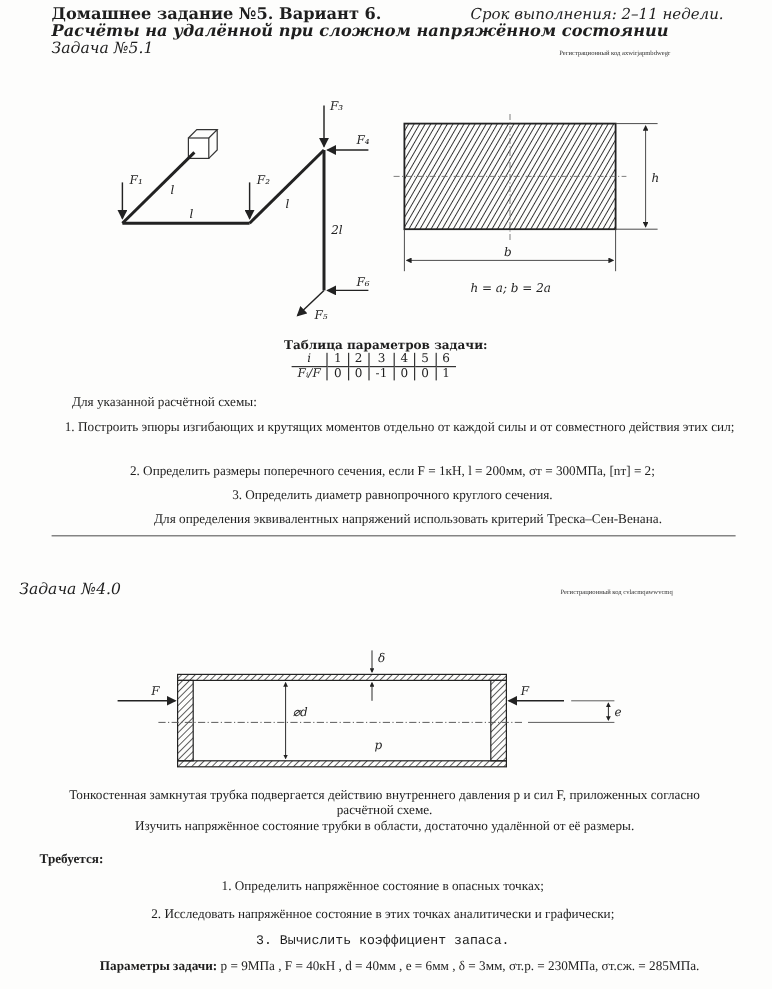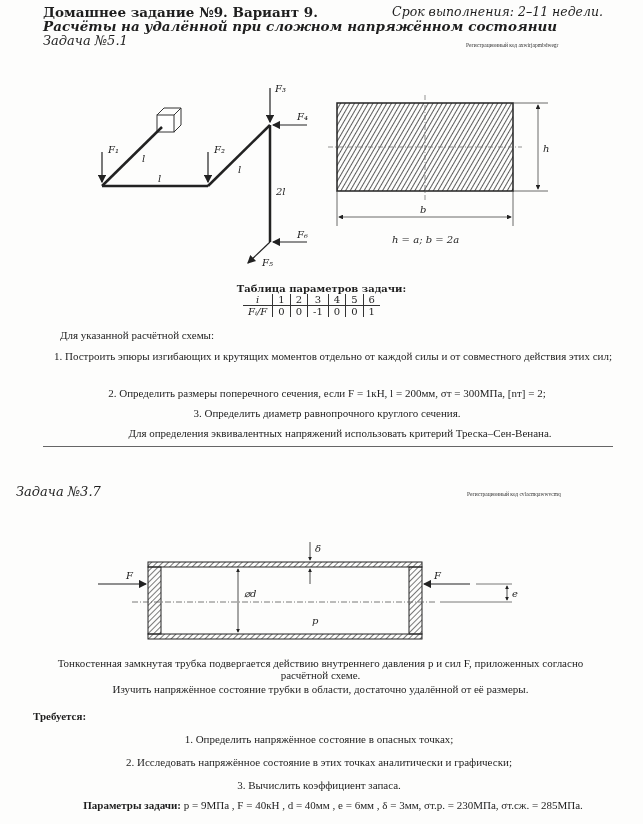--- a/index.html
+++ b/index.html
@@ -18,21 +18,21 @@
   table.params td { padding: 0 5px; text-align: center; border-left: 1px solid #333; }
   table.params td:first-child { border-left: none; font-style: italic; }
   table.params tr:first-child td { border-bottom: 1px solid #333; }
   .txt { font-size: 11px; line-height: 12px; font-family: "Liberation Serif", serif; text-align: center; }
   .rule { height: 1px; background: #666; }
   .bold { font-weight: bold; }
 </style>
 </head>
 <body>
 
-<div class="abs hdr-title">Домашнее задание №9. Вариант 9.</div>
+<div class="abs hdr-title">Домашнее задание №5. Вариант 6.</div>
 <div class="abs hdr-deadline">Срок выполнения: 2–11 недели.</div>
 <div class="abs hdr-sub">Расчёты на удалённой при сложном напряжённом состоянии</div>
 <div class="abs task-label" style="left:43px;top:33px;">Задача №5.1</div>
 <div class="abs regcode" style="left:466px;top:42px;">Регистрационный код axwirjapmbdwegr</div>
 
 <svg class="abs" style="left:80px;top:70px;" width="250" height="210">
   <defs>
     <marker id="ah" markerWidth="7" markerHeight="7" refX="6" refY="3.5" orient="auto">
       <path d="M0,0 L7,3.5 L0,7 z" fill="#222"></path>
     </marker>
@@ -123,21 +123,21 @@
 </tbody>
   </table>
 
 <div class="abs txt" style="left:60px;top:329px;">Для указанной расчётной схемы:</div>
 <div class="abs txt" style="left:42px;top:350px;width:570px;padding-left:12px;text-indent:-12px;">1. Построить эпюры изгибающих и крутящих моментов отдельно от каждой силы и от совместного действия этих сил;</div>
 <div class="abs txt" style="left:42px;top:387px;width:570px;">2. Определить размеры поперечного сечения, если F = 1кН, l = 200мм, σт = 300МПа, [nт] = 2;</div>
 <div class="abs txt" style="left:42px;top:407px;width:570px;">3. Определить диаметр равнопрочного круглого сечения.</div>
 <div class="abs txt" style="left:60px;top:427px;width:560px;">Для определения эквивалентных напряжений использовать критерий Треска–Сен-Венана.</div>
 <div class="abs rule" style="left:43px;top:446px;width:570px;"></div>
 
-<div class="abs task-label" style="left:16px;top:484px;">Задача №3.7</div>
+<div class="abs task-label" style="left:16px;top:484px;">Задача №4.0</div>
 <div class="abs regcode" style="left:467px;top:491px;">Регистрационный код cvlacmqawwvcmq</div>
 
 <svg class="abs" style="left:80px;top:520px;" width="450" height="130">
   <defs>
     <pattern id="hatch2" width="4" height="4" patternUnits="userSpaceOnUse" patternTransform="rotate(45)">
       <line x1="0" y1="0" x2="0" y2="4" stroke="#333" stroke-width="1.3"></line>
     </pattern>
     <marker id="ah2" markerWidth="7" markerHeight="7" refX="6" refY="3.5" orient="auto">
       <path d="M0,0 L7,3.5 L0,7 z" fill="#222"></path>
     </marker>
@@ -168,17 +168,17 @@
     <text x="232" y="104">p</text>
     <text x="432" y="77">e</text>
   </g>
 </svg>
 
 <div class="abs txt" style="left:33px;top:657px;width:575px;text-indent:0;">Тонкостенная замкнутая трубка подвергается действию внутреннего давления p и сил F, приложенных согласно расчётной схеме.</div>
 <div class="abs txt" style="left:33px;top:683px;width:575px;">Изучить напряжённое состояние трубки в области, достаточно удалённой от её размеры.</div>
 <div class="abs txt bold" style="left:33px;top:710px;">Требуется:</div>
 <div class="abs txt" style="left:29px;top:733px;width:580px;">1. Определить напряжённое состояние в опасных точках;</div>
 <div class="abs txt" style="left:29px;top:756px;width:580px;">2. Исследовать напряжённое состояние в этих точках аналитически и графически;</div>
-<div class="abs txt" style="left:29px;top:779px;width:580px;">3. Вычислить коэффициент запаса.</div>
+<div class="abs txt" style="left:29px;top:779px;width:580px;font-family:Liberation Mono, monospace;">3. Вычислить коэффициент запаса.</div>
 <div class="abs txt" style="left:33px;top:799px;width:600px;white-space:nowrap;">
   <span class="bold">Параметры задачи:</span>
   <span>p = 9МПа , F = 40кН , d = 40мм , e = 6мм , δ = 3мм, σт.р. = 230МПа, σт.сж. = 285МПа.</span>
 </div>
 
 </body></html>

